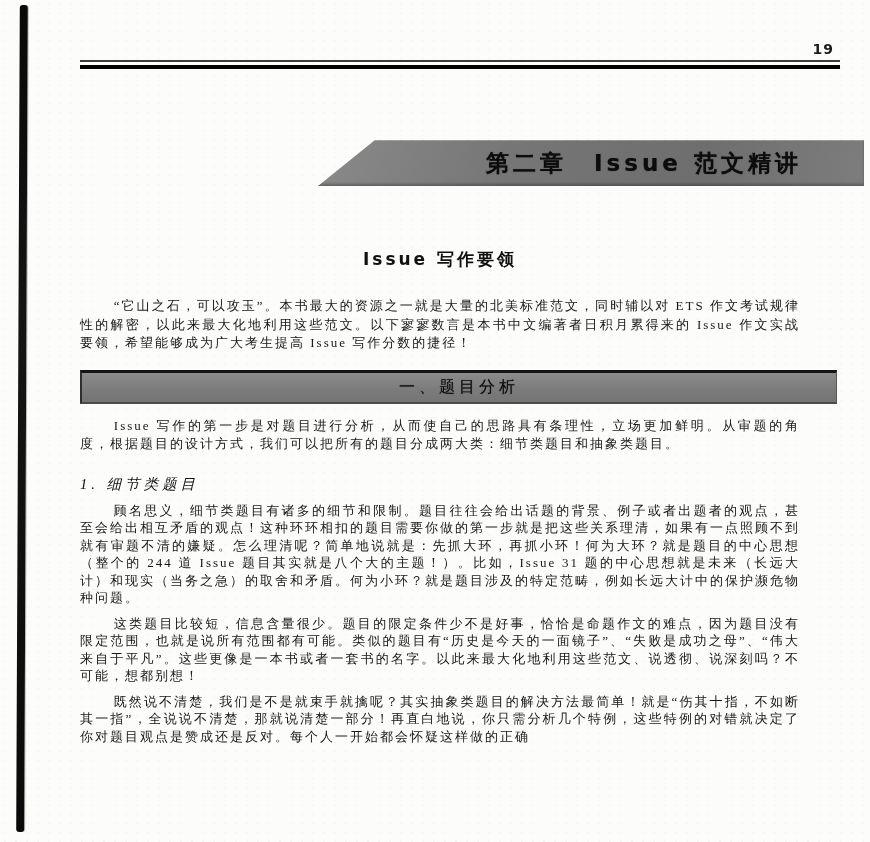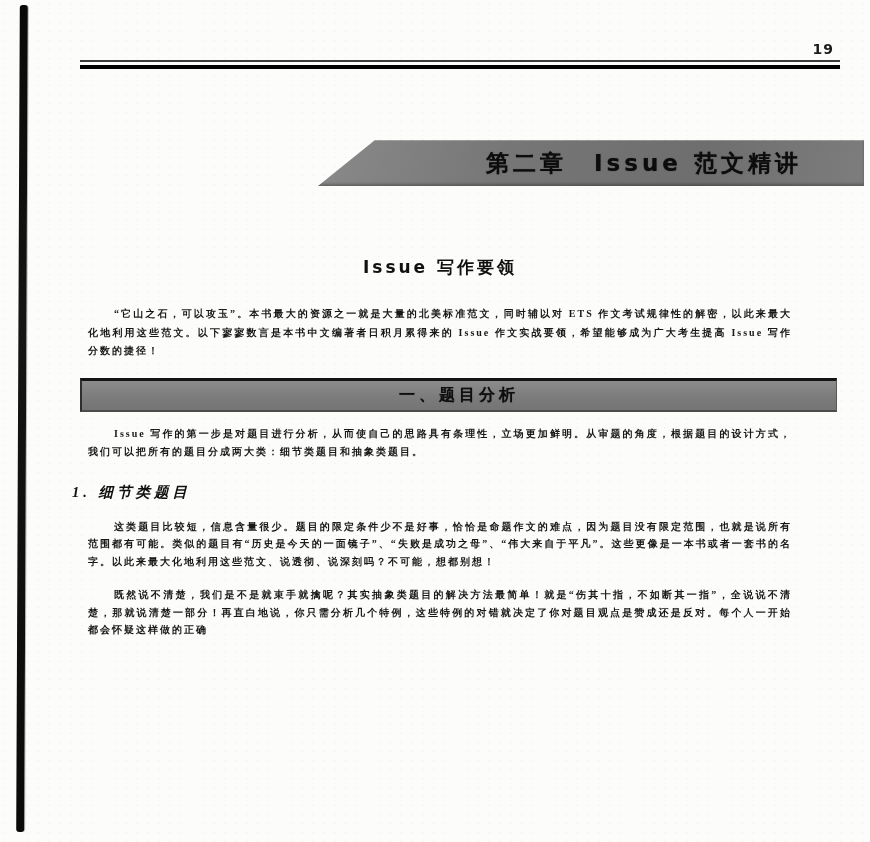--- a/index.html
+++ b/index.html
@@ -70,66 +70,66 @@
     text-shadow: 0 0 1px rgba(0,0,0,0.55);
     white-space: nowrap;
   }
   
   #content {
     position: absolute;
     left: 72px; top: 240px;
     width: 736px;
   }
   .section-title {
-    margin: 16px 0 26px 0;
+    margin: 8px 0 26px 0;
     text-align: center;
     font-family: "DejaVu Sans", "Liberation Sans", sans-serif;
     font-weight: bold;
     font-size: 17px;
     letter-spacing: 3px;
     color: #111;
   }
   .para {
-    margin: 16px;
-    font-size: 10px;
+    margin: 8px;
+    font-size: 13px;
     line-height: 18.5px;
     letter-spacing: 2px;
     text-align: justify;
     text-justify: inter-character;
     word-break: break-all;
     text-indent: 2.6em;
     color: #181818;
-    font-weight: 700;
+    font-weight: 400;
   }
   .para.tight { line-height: 17.5px; }
   .section-bar {
     margin: 17px 0 0 8px;
     width: 754px;
     height: 29px;
     background: linear-gradient(to bottom, #8c8c8c 0%, #7c7c7c 55%, #747474 100%);
     border-top: 3px solid #141414;
     border-bottom: 2px solid #4c4c4c;
     border-left: 2px solid #2e2e2e;
     border-right: 1px solid #585858;
     display: flex; align-items: center; justify-content: center;
   }
   .section-bar-label {
     font-family: "DejaVu Sans", "Liberation Sans", sans-serif;
-    font-weight: bold;
+    font-weight: normal;
     font-size: 16px;
     letter-spacing: 4px;
     color: #0e0e0e;
     text-shadow: 0 0 1px rgba(0,0,0,0.5);
     text-align: center;
   }
   .analysis { margin-top: 13px; }
   .sub-heading {
-    margin: 21px 0 4px 0;
+    margin: 21px 0 4px 8px;
     font-style: italic;
-    font-weight: bold;
+    font-weight: normal;
     font-size: 14.5px;
     letter-spacing: 4px;
     color: #101010;
   }
 </style>
 </head>
 <body>
 
 <div id="page">
 
@@ -149,19 +149,20 @@
 
     <p class="para">“它山之石，可以攻玉”。本书最大的资源之一就是大量的北美标准范文，同时辅以对 ETS 作文考试规律性的解密，以此来最大化地利用这些范文。以下寥寥数言是本书中文编著者日积月累得来的 Issue 作文实战要领，希望能够成为广大考生提高 Issue 写作分数的捷径！</p>
 
     <div class="section-bar">
       <span class="section-bar-label">一、题目分析</span>
     </div>
 
     <p class="para analysis">Issue 写作的第一步是对题目进行分析，从而使自己的思路具有条理性，立场更加鲜明。从审题的角度，根据题目的设计方式，我们可以把所有的题目分成两大类：细节类题目和抽象类题目。</p>
 
     <h3 class="sub-heading">1. 细节类题目</h3>
+    <p class="para tight">顾名思义，细节类题目有诸多的细节和限制。题目往往会给出话题的背景、例子或者出题者的观点，甚至会给出相互矛盾的观点！这种环环相扣的题目需要你做的第一步就是把这些关系理清，如果有一点照顾不到就有审题不清的嫌疑。怎么理清呢？简单地说就是：先抓大环，再抓小环！何为大环？就是题目的中心思想（整个的 244 道 Issue 题目其实就是八个大的主题！）。比如，Issue 31 题的中心思想就是未来（长远大计）和现实（当务之急）的取舍和矛盾。何为小环？就是题目涉及的特定范畴，例如长远大计中的保护濒危物种问题。</p>
 
     <p class="para tight">这类题目比较短，信息含量很少。题目的限定条件少不是好事，恰恰是命题作文的难点，因为题目没有限定范围，也就是说所有范围都有可能。类似的题目有“历史是今天的一面镜子”、“失败是成功之母”、“伟大来自于平凡”。这些更像是一本书或者一套书的名字。以此来最大化地利用这些范文、说透彻、说深刻吗？不可能，想都别想！</p>
     <p class="para tight">既然说不清楚，我们是不是就束手就擒呢？其实抽象类题目的解决方法最简单！就是“伤其十指，不如断其一指”，全说说不清楚，那就说清楚一部分！再直白地说，你只需分析几个特例，这些特例的对错就决定了你对题目观点是赞成还是反对。每个人一开始都会怀疑这样做的正确</p>
 
   </div>
 
 </div>
 
 </body></html>

